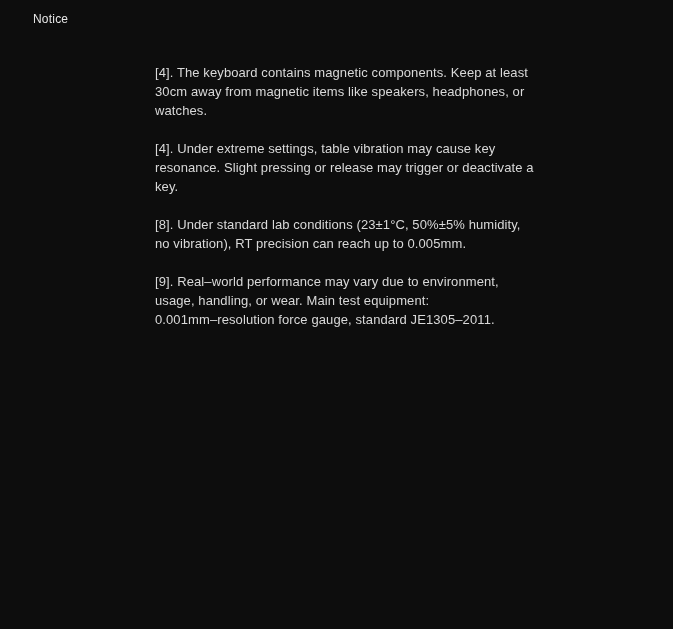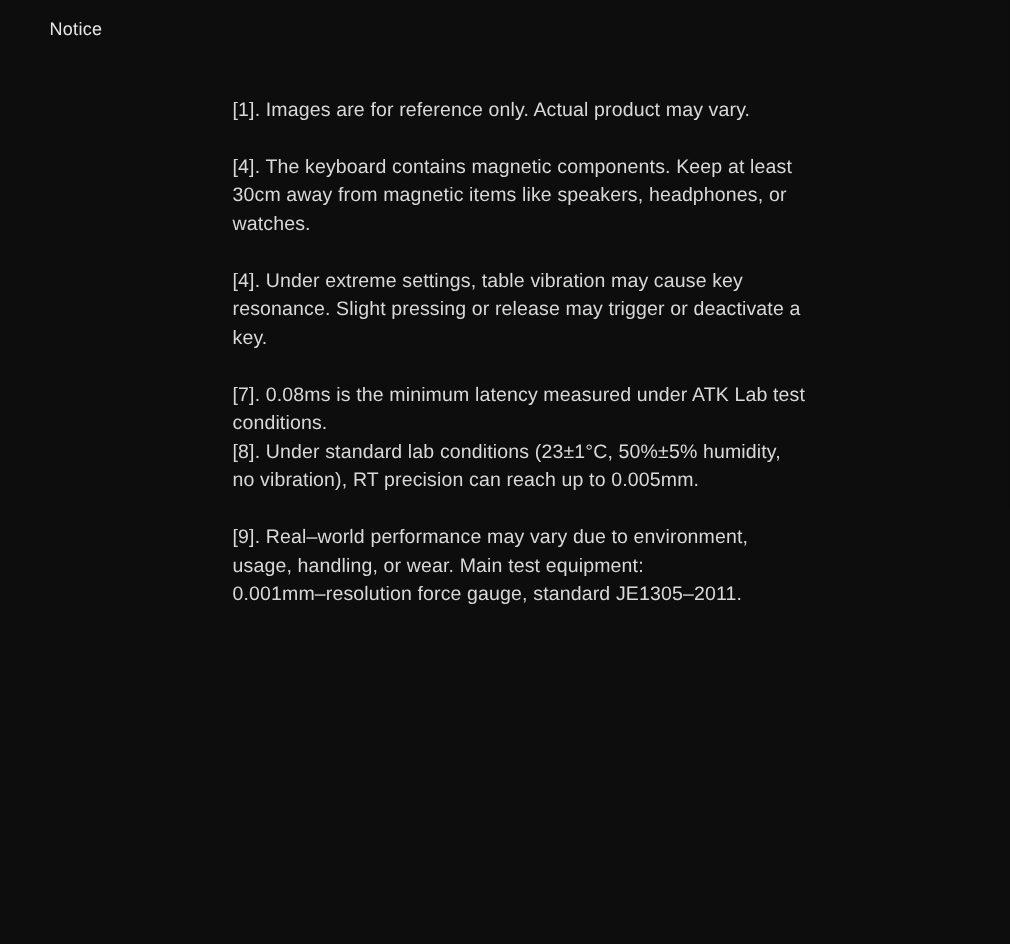--- a/index.html
+++ b/index.html
@@ -47,28 +47,25 @@
     margin-bottom: 0;
   }
 </style>
 </head>
 <body>
 
 <div class="page">
   <h1 class="page-title">Notice</h1>
 
   <div class="notices">
-    <p>[1]. Images are for reference only. Actual product may vary.</p>
     <p>[4]. The keyboard contains magnetic components. Keep at least
 30cm away from magnetic items like speakers, headphones, or
 watches.</p>
     <p>[4]. Under extreme settings, table vibration may cause key
 resonance. Slight pressing or release may trigger or deactivate a
 key.</p>
-    <p class="no-gap">[7]. 0.08ms is the minimum latency measured under ATK Lab test
-conditions.</p>
     <p>[8]. Under standard lab conditions (23±1°C, 50%±5% humidity,
 no vibration), RT precision can reach up to 0.005mm.</p>
     <p class="no-gap">[9]. Real–world performance may vary due to environment,
 usage, handling, or wear. Main test equipment:
 0.001mm–resolution force gauge, standard JE1305–2011.</p>
   </div>
 </div>
 
 </body></html>

